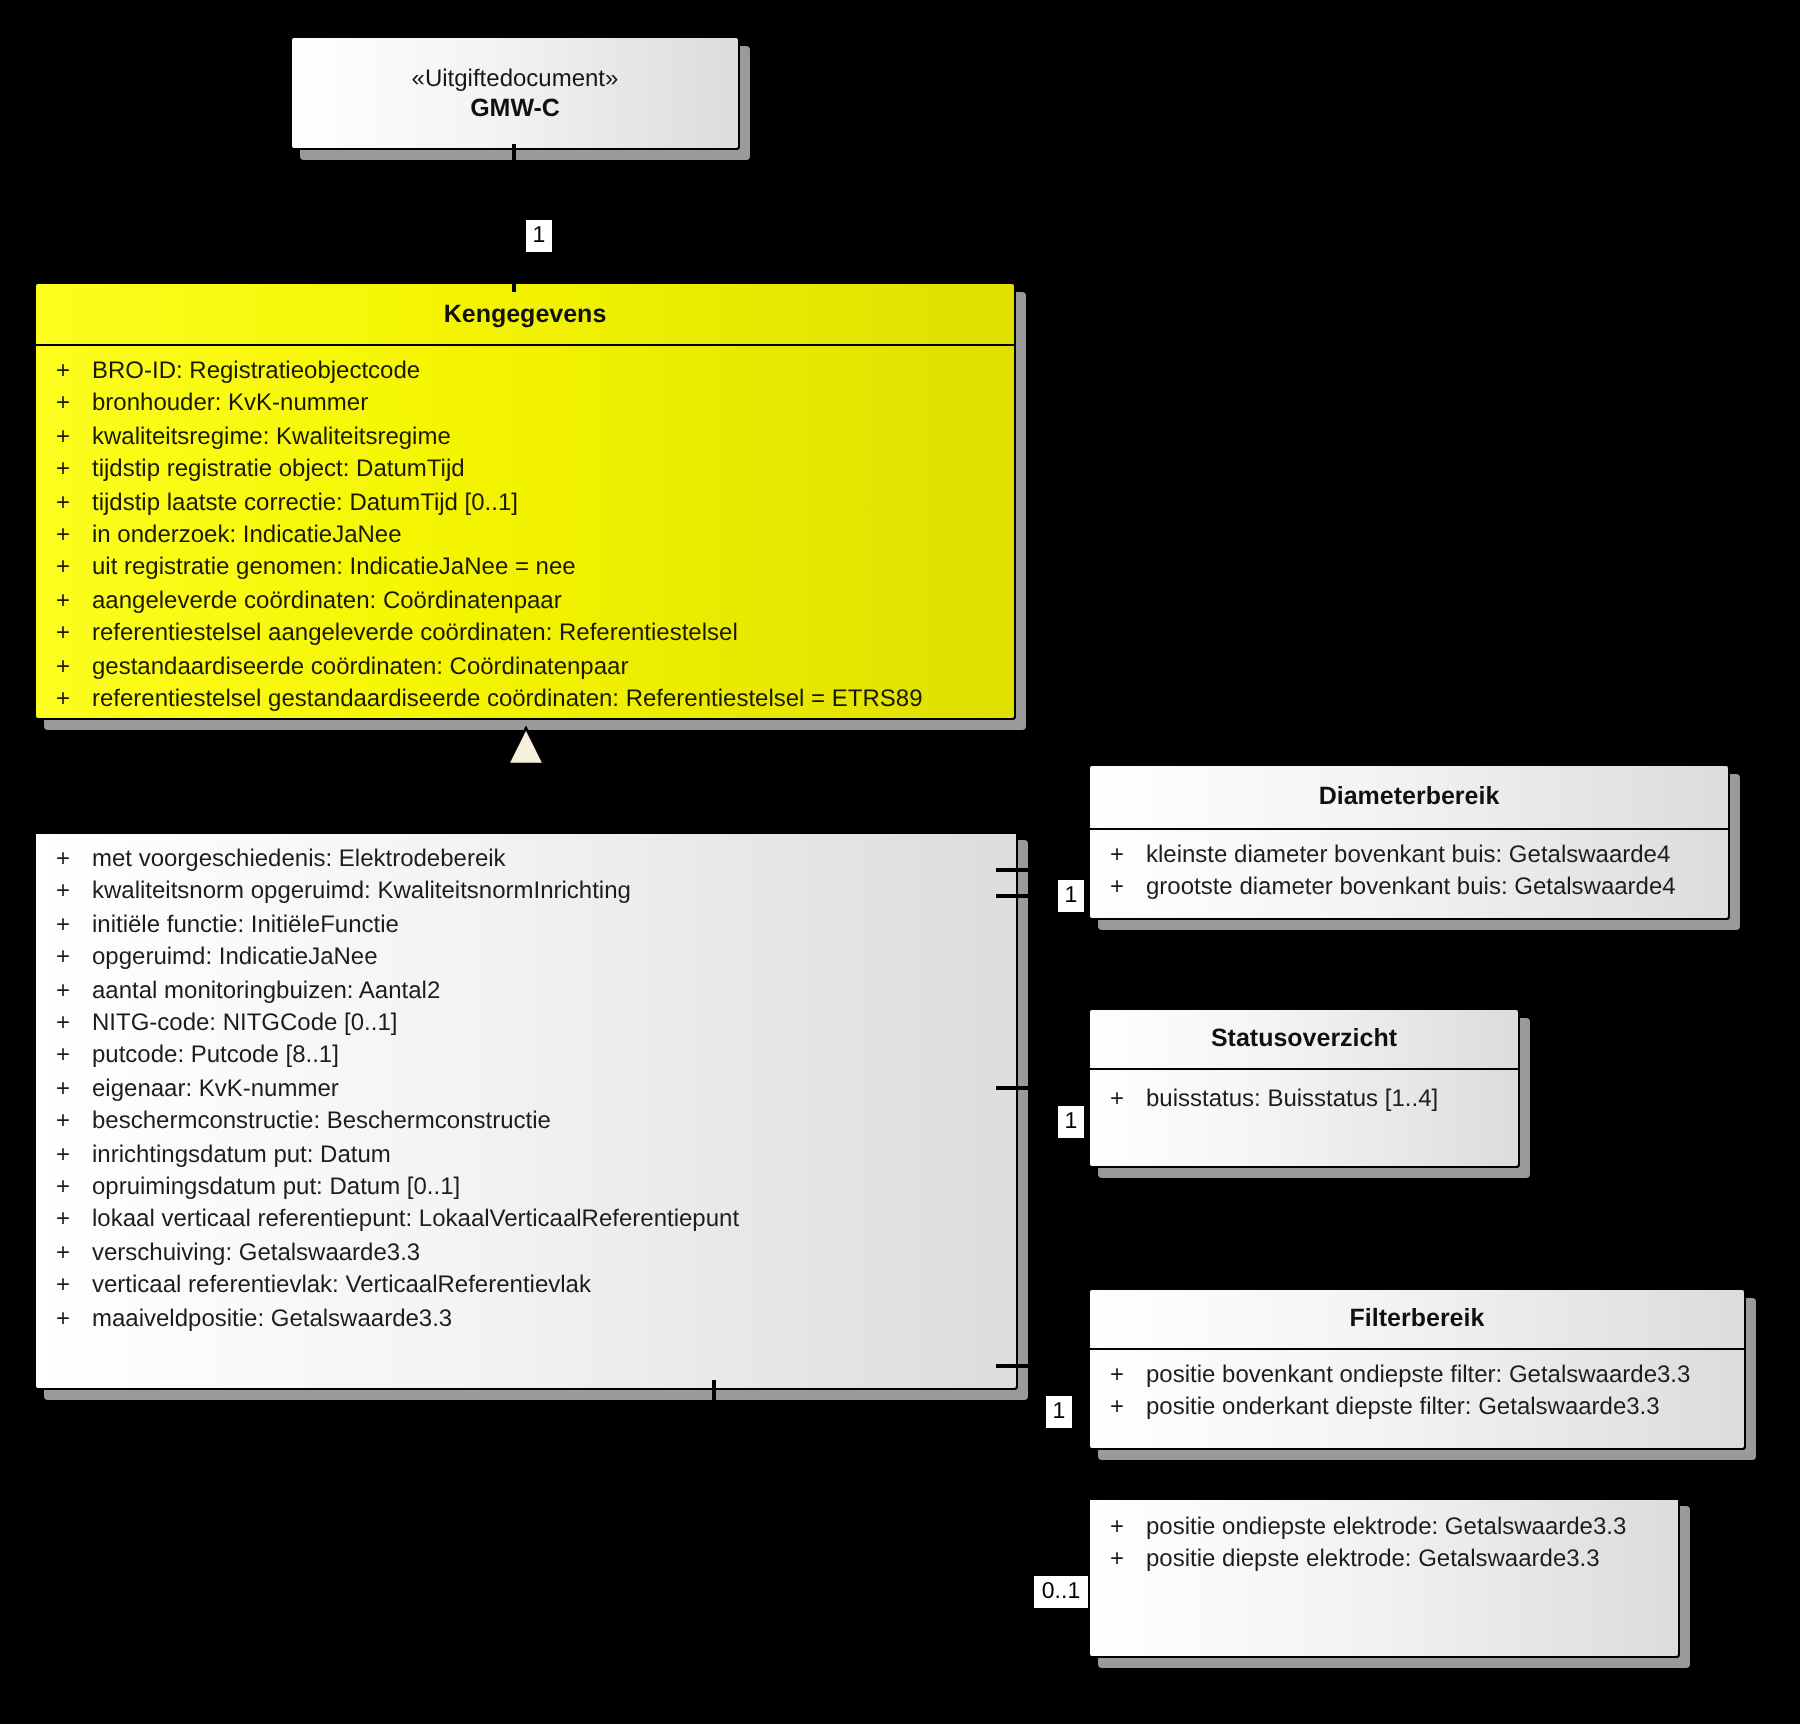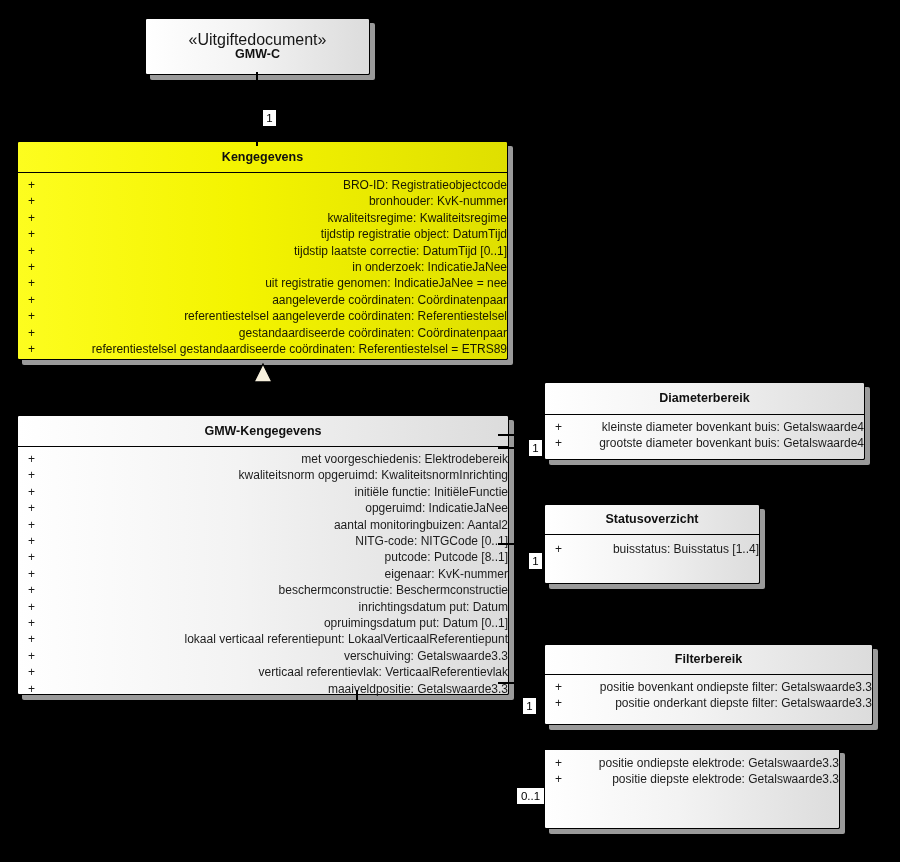--- a/index.html
+++ b/index.html
@@ -26,35 +26,35 @@
     display: flex;
     flex-direction: column;
     justify-content: center;
     align-items: center;
     font-size: 12.5px;
     font-weight: bold;
     color: #101010;
     line-height: 15px;
     text-align: center;
   }
-  .uml-class .stereotype { font-weight: normal; font-size: 16px; color: #161616; }
+  .uml-class .stereotype { font-weight: normal; font-size: 12px; color: #161616; }
   .uml-class .attrs {
     border-top: 1px solid #000;
     padding-top: 4px;
     overflow: hidden;
   }
   .attr-row {
     display: flex;
     font-size: 12px;
     line-height: 16.4px;
     color: #1c1c1c;
     white-space: nowrap;
   }
   .attr-vis { flex: none; width: 18px; margin-left: 10px; }
-  .attr-text { flex: 1; text-align: right; }
+  .attr-text { flex: 1; }
 
   
   #box-gmwc { left: 145px; top: 18px; width: 225px; height: 57px; }
   #box-kengegevens {
     left: 17px; top: 141px; width: 491px; height: 219px;
     background: linear-gradient(to right, #fdfd1f 0%, #f4f400 45%, #dfdf00 100%);
   }
   #box-kengegevens .title { height: 30px; }
   #box-kengegevens .attr-row { color: #191900; }
   #box-gmw { left: 17px; top: 415px; width: 492px; height: 280px; }
@@ -158,23 +158,20 @@
           <span class="attr-text">gestandaardiseerde coördinaten: Coördinatenpaar</span>
         </div>
         <div class="attr-row">
           <span class="attr-vis">+</span>
           <span class="attr-text">referentiestelsel gestandaardiseerde coördinaten: Referentiestelsel = ETRS89</span>
         </div>
       </div>
   </div>
 
   <div class="uml-class" id="box-gmw">
-    <div class="title">
-      <span>GMW-Kengegevens</span>
-    </div>
     <div class="attrs">
         <div class="attr-row">
           <span class="attr-vis">+</span>
           <span class="attr-text">met voorgeschiedenis: Elektrodebereik</span>
         </div>
         <div class="attr-row">
           <span class="attr-vis">+</span>
           <span class="attr-text">kwaliteitsnorm opgeruimd: KwaliteitsnormInrichting</span>
         </div>
         <div class="attr-row">

